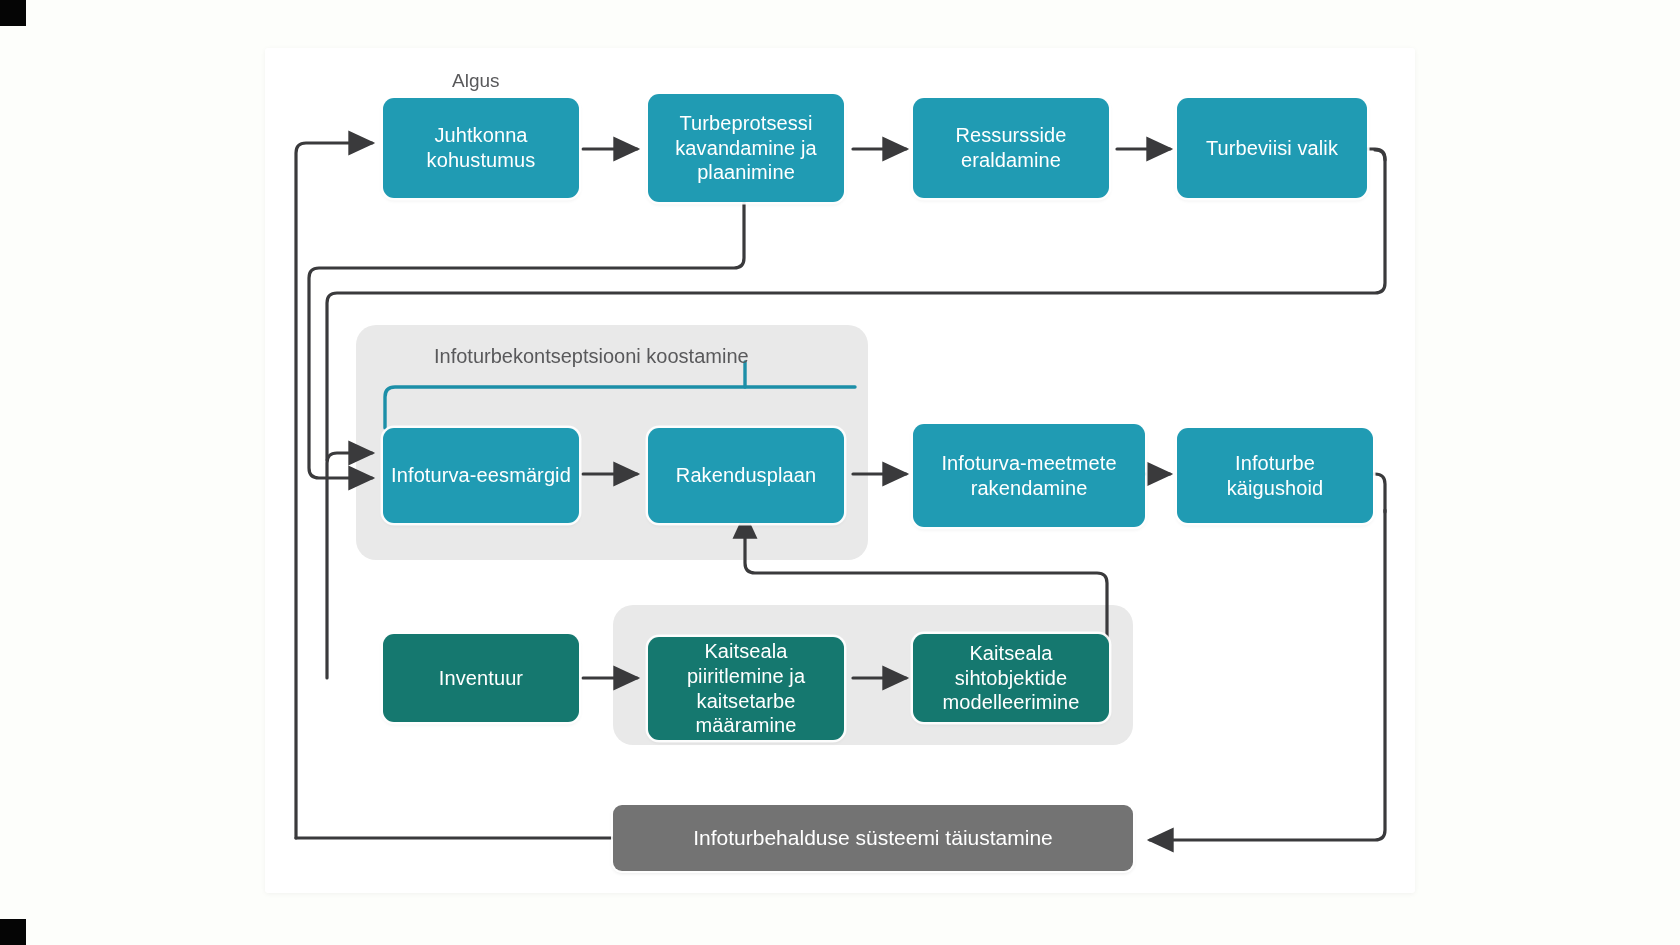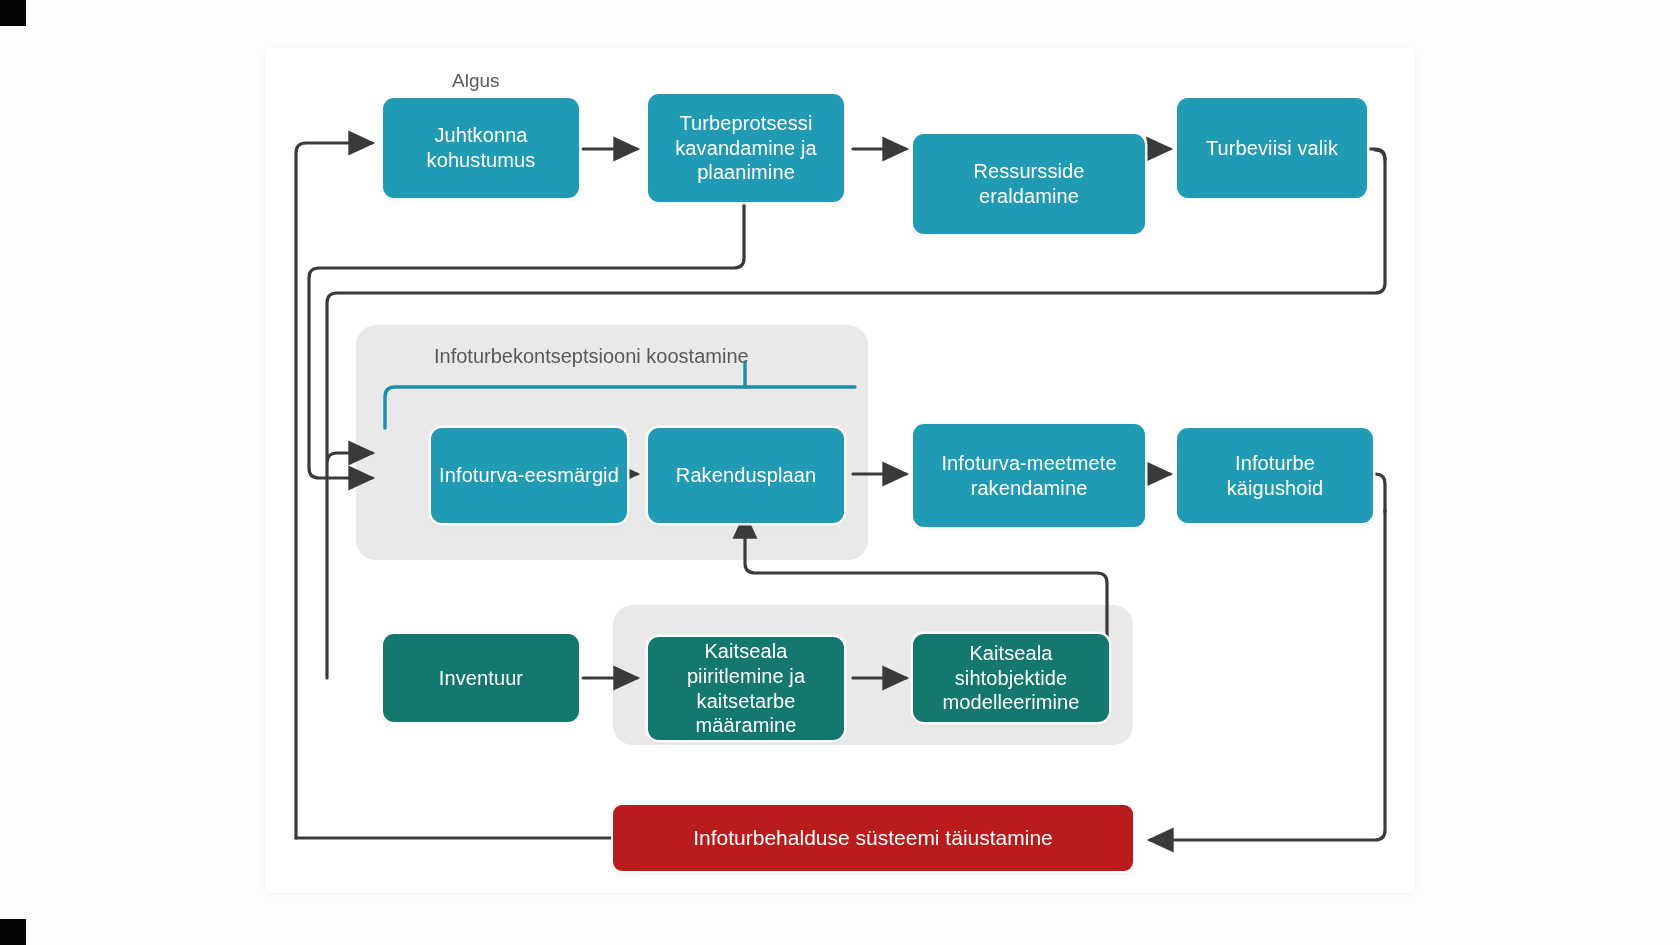--- a/index.html
+++ b/index.html
@@ -60,21 +60,21 @@
   .start-label {
     position: absolute;
     color: #59595b;
     font-size: 19px;
     white-space: nowrap;
     text-align: center;
   }
 
   .bottom-bar {
     position: absolute;
-    background: #b91c1c;
+    background: #737373;
     border-radius: 9px;
     display: flex; align-items: center; justify-content: center;
     color: #ffffff;
     font-size: 21px;
     box-shadow: 0 0 0 2px rgba(255,255,255,0.9), 0 2px 4px rgba(0,0,0,0.12);
   }
 </style>
 </head>
 <body>
 
@@ -140,29 +140,29 @@
   <div class="group-label" style="left:434px; top:345px;">Infoturbekontseptsiooni koostamine</div>
 
   <div class="node teal" style="left:383px; top:98px; width:196px; height:100px;text-align:center;">
     <span>Juhtkonna kohustumus</span>
   </div>
 
   <div class="node teal" style="left:648px; top:94px; width:196px; height:108px;">
     <span>Turbeprotsessi kavandamine ja plaanimine</span>
   </div>
 
-  <div class="node teal" style="left:913px; top:98px; width:232px; height:100px;margin-top:36px;">
+  <div class="node teal" style="left:913px; top:98px; width:196px; height:100px;">
     <span>Ressursside eraldamine</span>
   </div>
 
   <div class="node teal" style="left:1177px; top:98px; width:190px; height:100px;">
     <span>Turbeviisi valik</span>
   </div>
 
-  <div class="node teal" style="left:383px; top:428px; width:196px; height:95px;margin-left:48px;">
+  <div class="node teal" style="left:383px; top:428px; width:196px; height:95px;">
     <span>Infoturva-eesmärgid</span>
   </div>
 
   <div class="node teal" style="left:648px; top:428px; width:196px; height:95px;">
     <span>Rakendusplaan</span>
   </div>
 
   <div class="node teal" style="left:913px; top:424px; width:232px; height:103px;">
     <span>Infoturva-meetmete rakendamine</span>
   </div>

